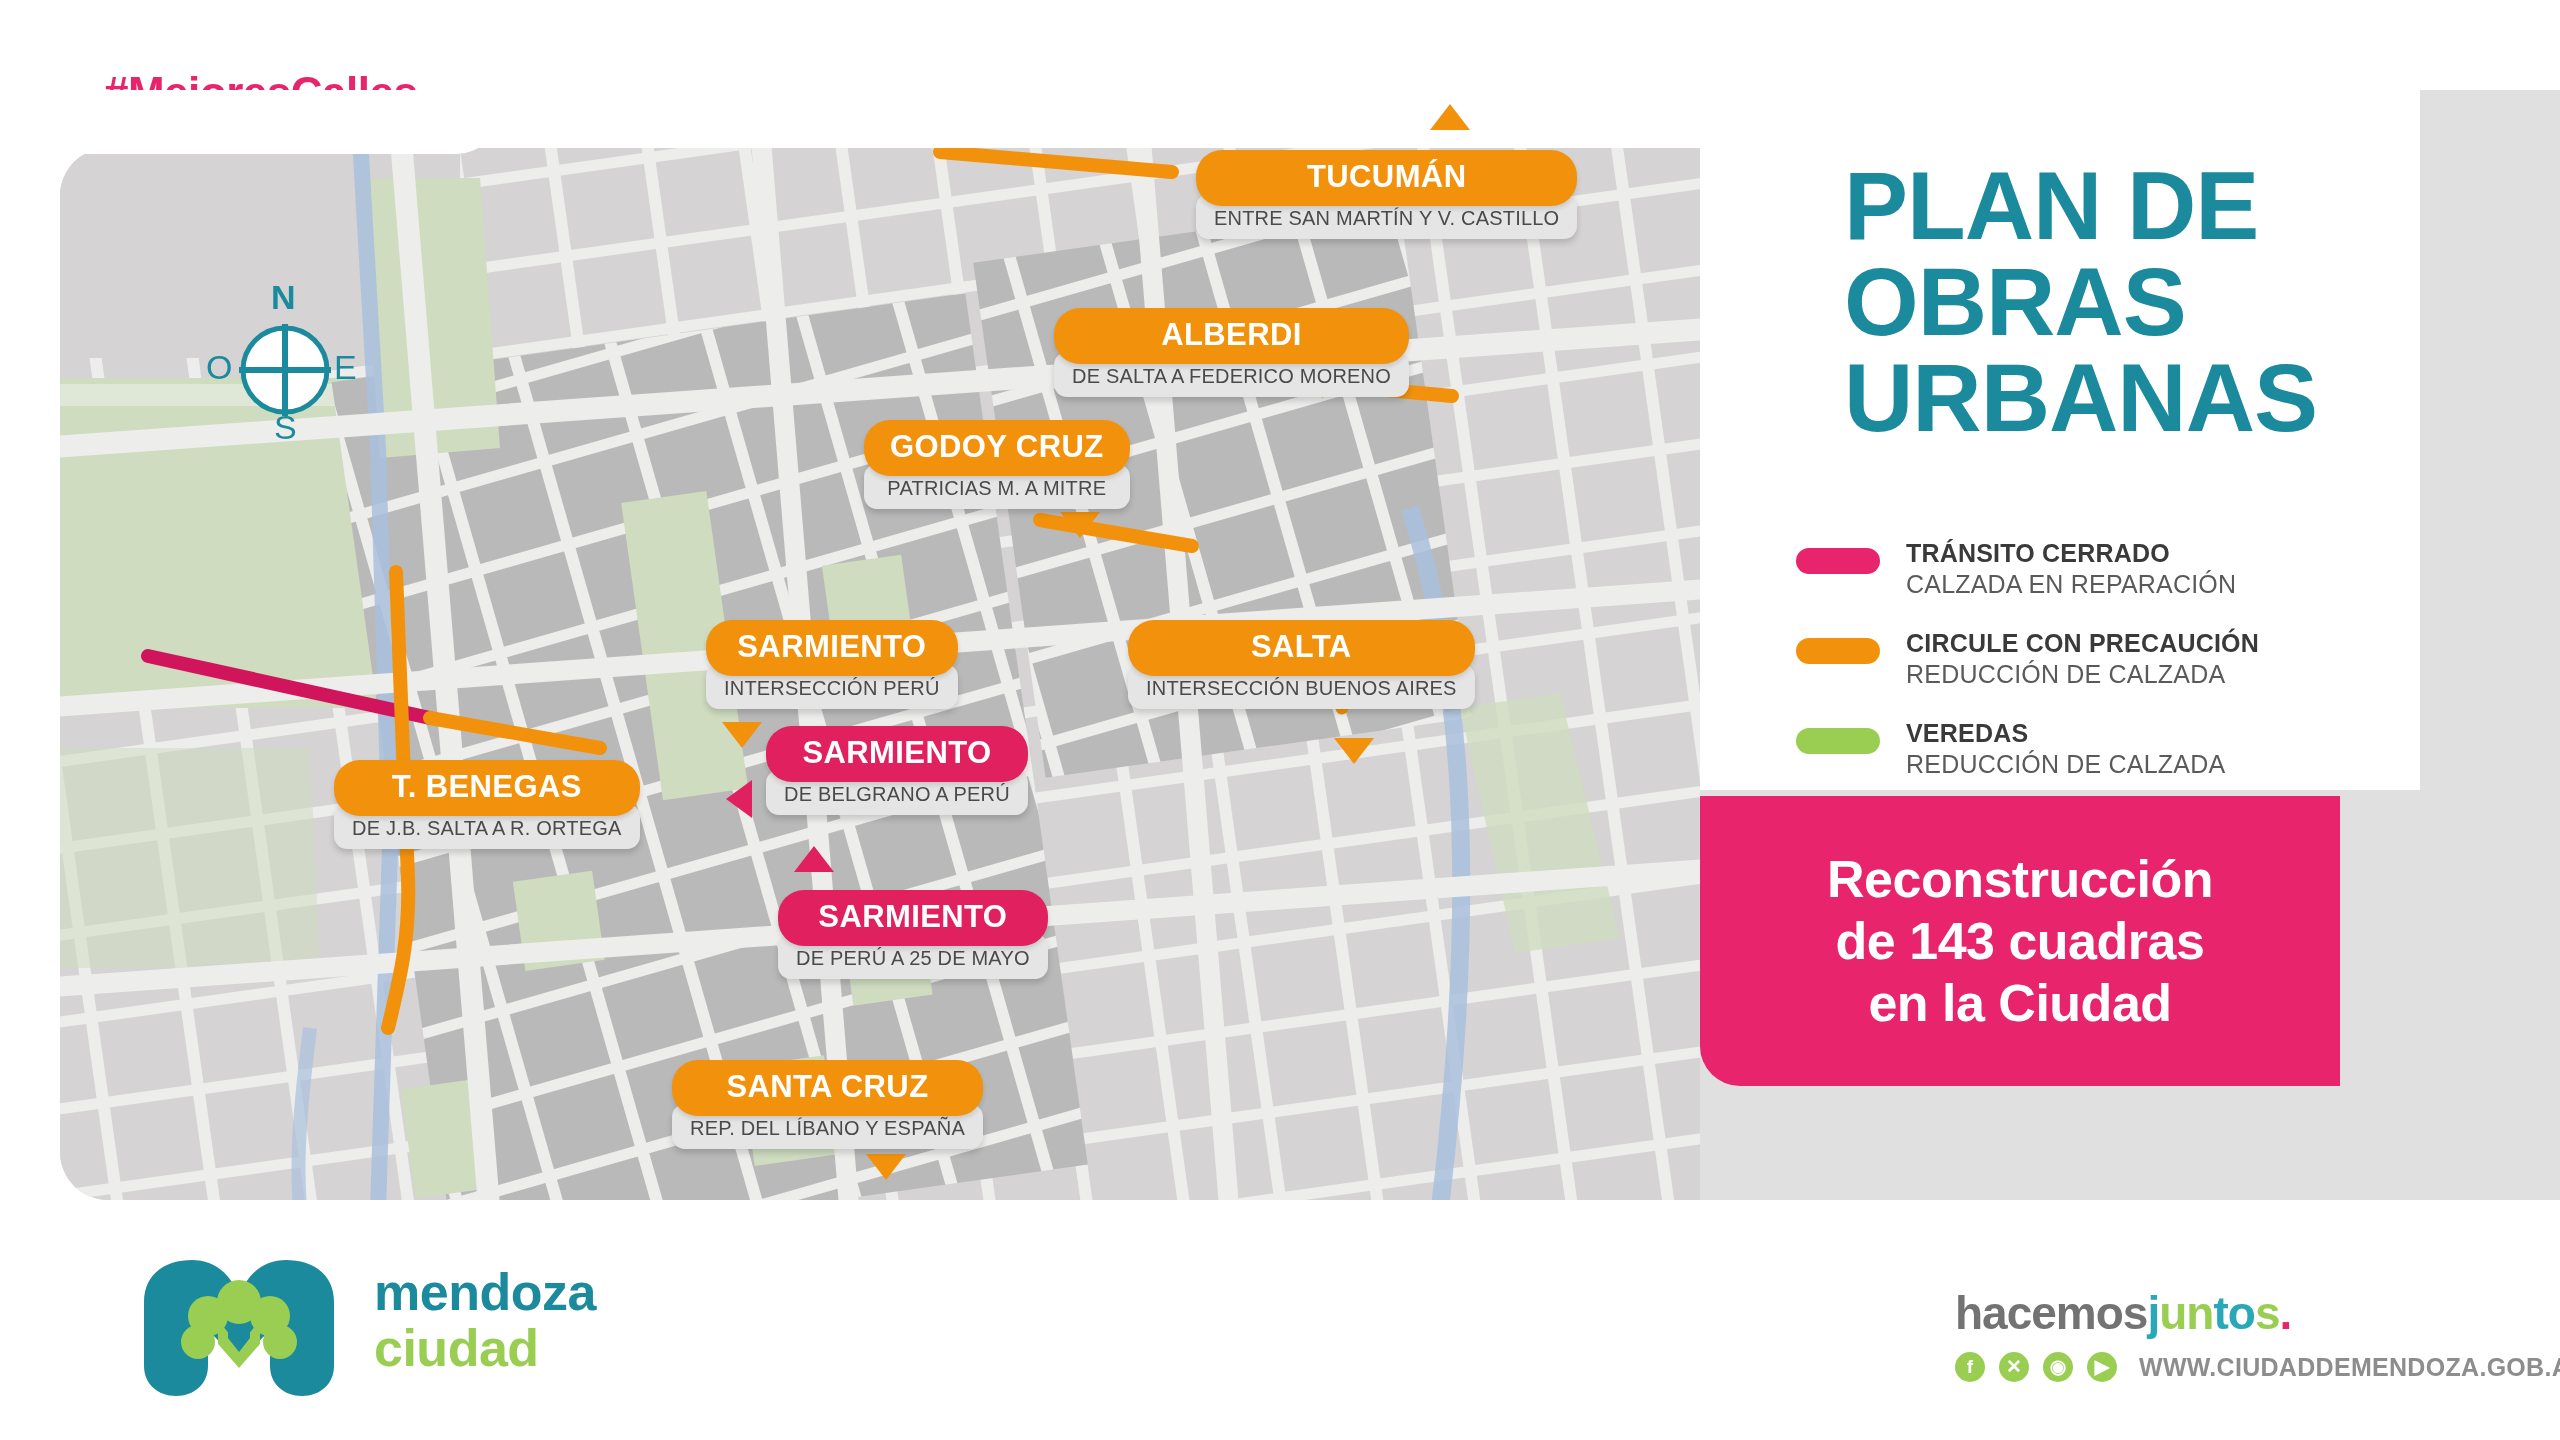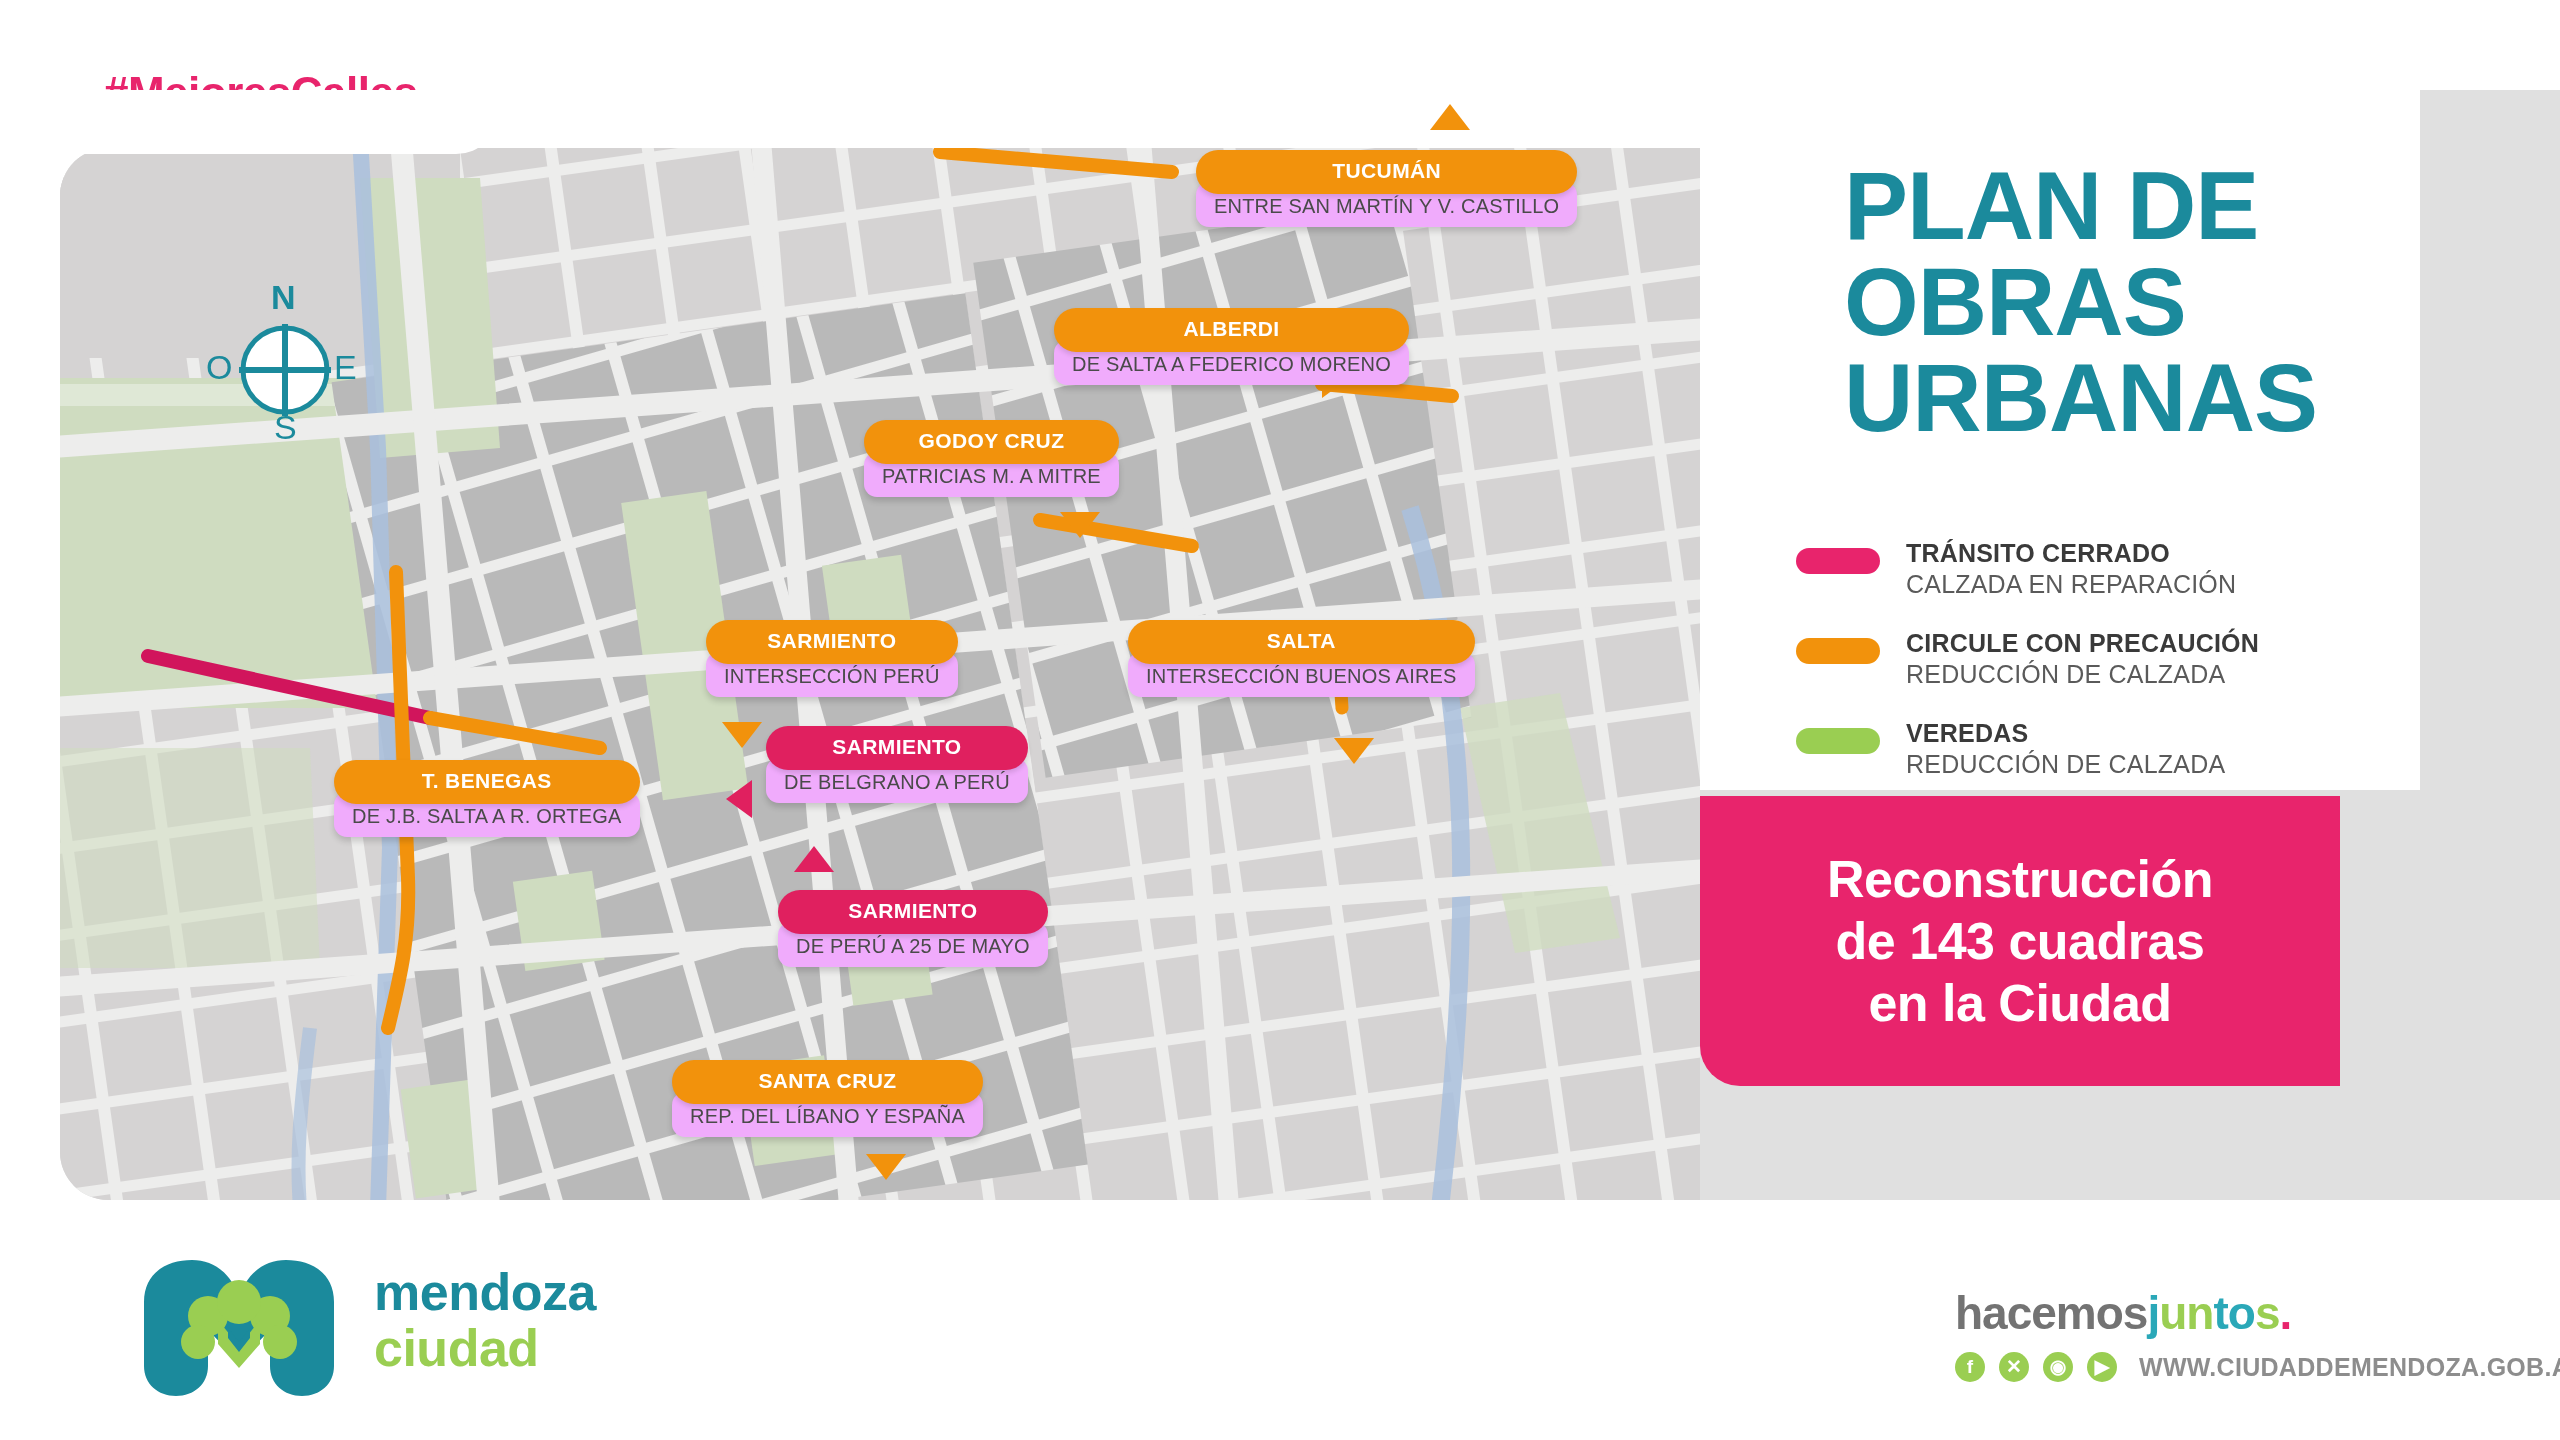--- a/index.html
+++ b/index.html
@@ -84,26 +84,26 @@
     width:30px;height:30px;border-radius:50%;background:#9ace52;margin-right:14px;
     display:flex;align-items:center;justify-content:center;color:#ffffff;
     font-size:19px;font-weight:bold;line-height:30px;
   }
   .hj-url{font-size:25px;font-weight:bold;color:#8d8d8d;letter-spacing:0.3px;margin-left:8px;}
 
   
   .pin{position:absolute;}
   .pin-top{
     border-radius:26px;padding:9px 26px 11px;color:#ffffff;
-    font-size:21px;font-weight:bold;letter-spacing:0.4px;text-align:center;
+    font-size:31px;font-weight:bold;letter-spacing:0.4px;text-align:center;
     white-space:nowrap;position:relative;z-index:2;
     box-shadow:0 3px 5px rgba(0,0,0,.13);
   }
   .pin-bot{
-    background:#f0abfc;border-radius:13px;margin-top:-12px;
+    background:#e5e5e5;border-radius:13px;margin-top:-12px;
     padding:13px 18px 9px;color:#4a4a4a;font-size:20px;text-align:center;
     white-space:nowrap;position:relative;z-index:1;
     box-shadow:0 4px 6px rgba(0,0,0,.16);letter-spacing:0.2px;
   }
   .pin.orange .pin-top{background:#f2920c;}
   .pin.pink .pin-top{background:#e0205f;}
 
   .tri{position:absolute;width:0;height:0;}
   .tri.down{border-left:20px solid transparent;border-right:20px solid transparent;}
   .tri.right{border-top:19px solid transparent;border-bottom:19px solid transparent;}

